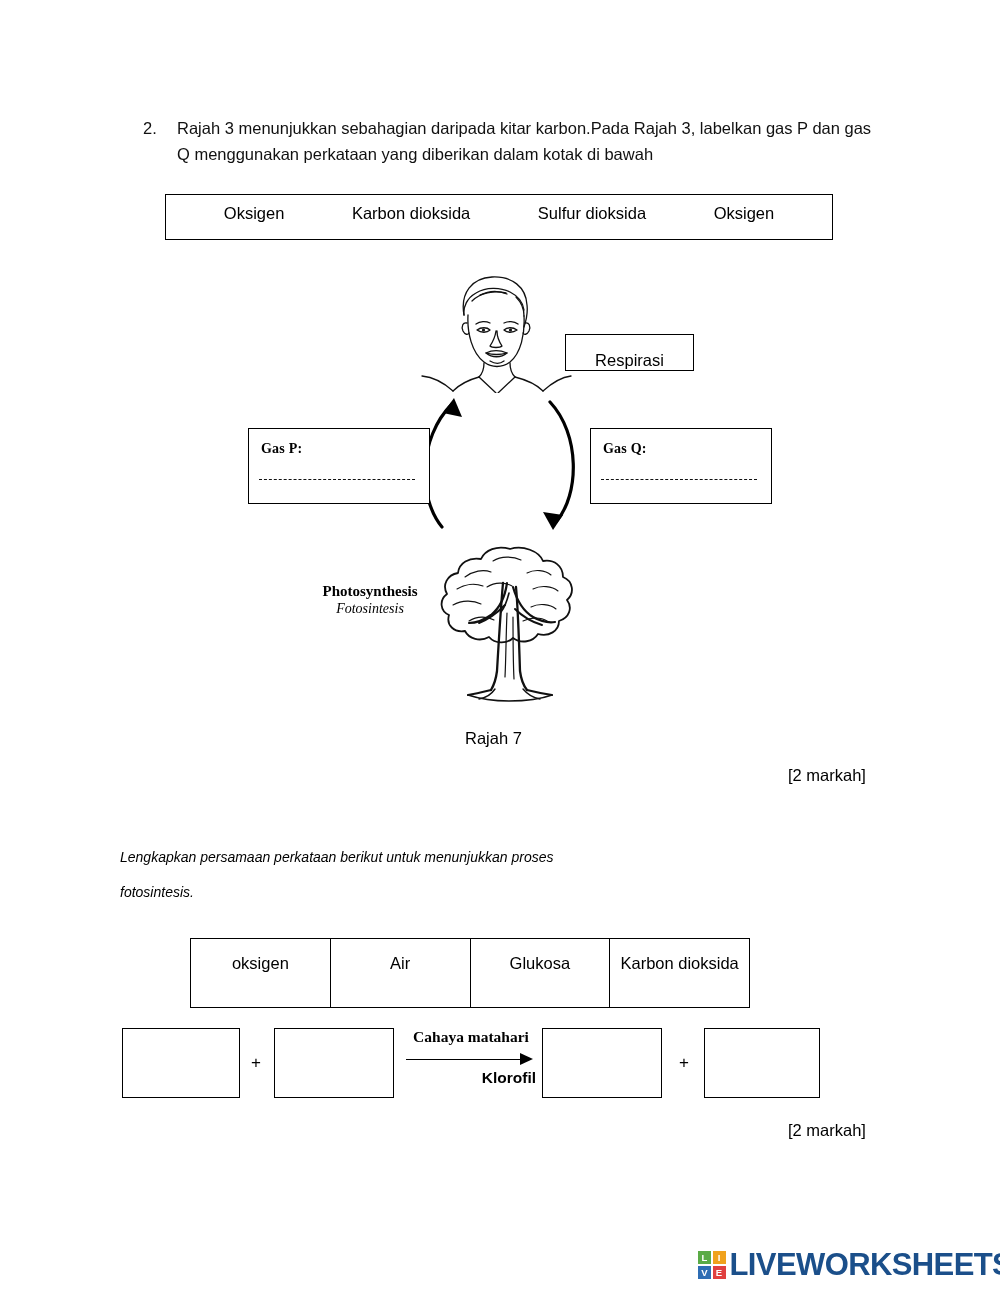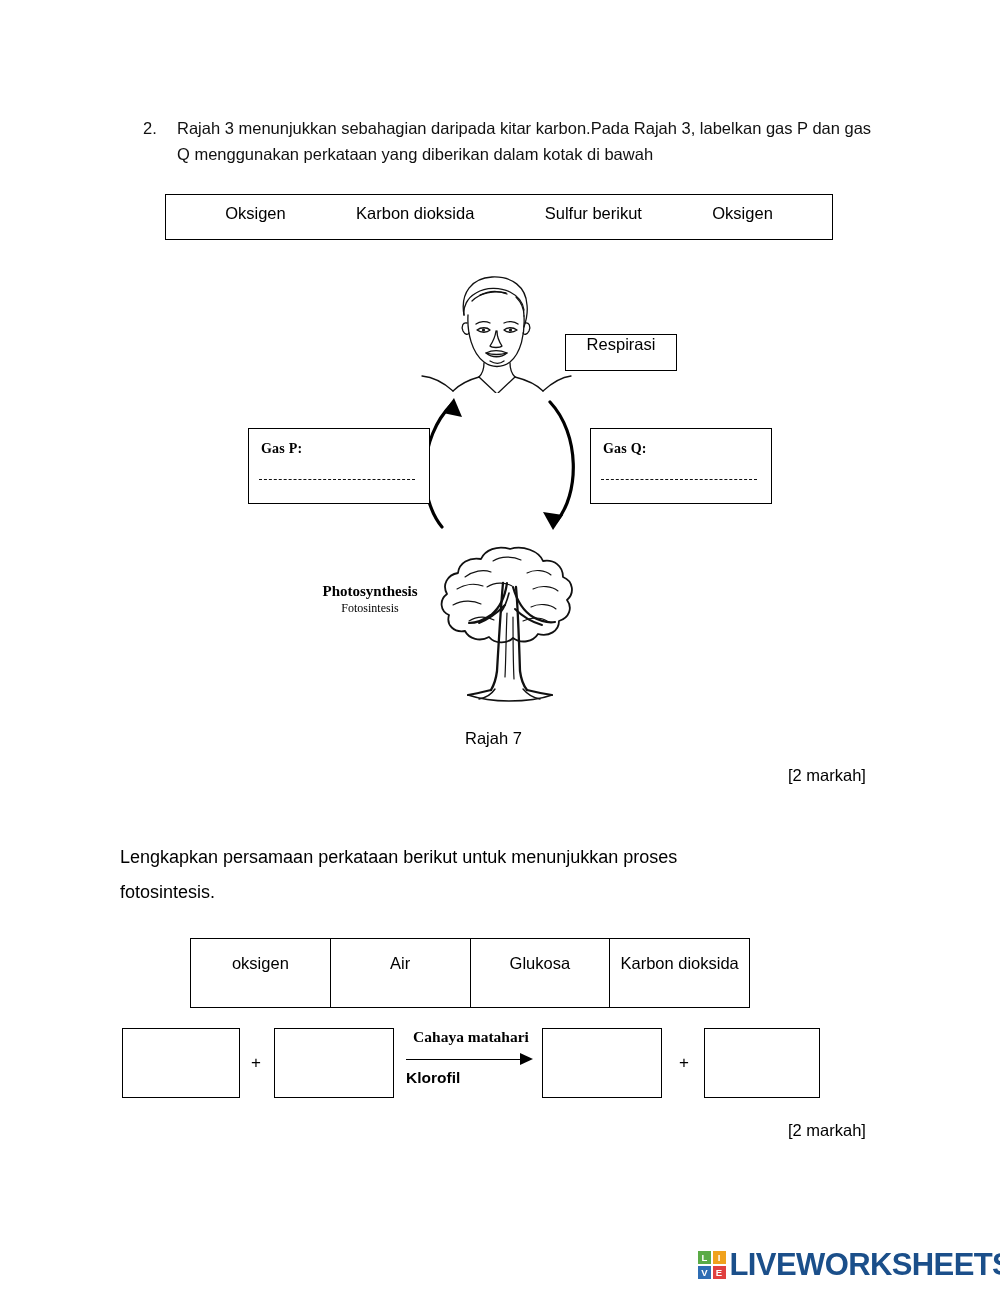--- a/index.html
+++ b/index.html
@@ -82,26 +82,26 @@
     left: 180px;
     top: 6px;
     width: 152px;
     height: 122px;
   }
 
   .respirasi-box {
     position: absolute;
     left: 325px;
     top: 69px;
-    width: 112px;
+    width: 129px;
     height: 37px;
     border: 1.4px solid #000;
     box-sizing: border-box;
     display: flex;
-    align-items: flex-start;
+    align-items: flex-end;
     justify-content: center;
     font-size: 16.5px;
     background: #fff;
   }
 
   .cycle-arrows {
     position: absolute;
     left: 170px;
     top: 125px;
     width: 180px;
@@ -152,21 +152,22 @@
     text-align: center;
     font-family: "Liberation Serif", serif;
     line-height: 17px;
   }
   .photo-label .en {
     font-weight: bold;
     font-size: 15px;
     display: block;
   }
   .photo-label .ms {
-    font-size: 12px;
+    font-style: italic;
+    font-size: 14px;
     display: block;
   }
 
   .rajah-caption {
     position: absolute;
     left: 465px;
     top: 729px;
     font-size: 16.5px;
   }
 
@@ -176,22 +177,23 @@
     top: 766px;
     font-size: 16.5px;
   }
 
   
   .instruction {
     position: absolute;
     left: 120px;
     top: 840px;
     width: 660px;
-    font-size: 18px;
+    font-size: 14px;
     line-height: 35px;
+    font-style: italic;
   }
   .instruction span { display: block; }
 
   .term-table {
     position: absolute;
     left: 190px;
     top: 938px;
     width: 560px;
     height: 70px;
     border-collapse: collapse;
@@ -250,21 +252,21 @@
     top: 0;
     text-align: center;
     font-family: "Liberation Serif", serif;
     font-size: 15.5px;
     white-space: nowrap;
   }
   .eq-arrow .bot-label {
     position: absolute;
     left: 0; right: 0;
     top: 41px;
-    text-align: left;
+    text-align: right;
     font-size: 15.5px;
   }
   .eq-arrow .shaft {
     position: absolute;
     left: 0;
     top: 31px;
     width: 118px;
     height: 0;
     border-top: 1.6px solid #000;
   }
@@ -325,21 +327,21 @@
 
   <div class="q-stem">
     <span class="q-num">2.</span>
     <span class="q-text">Rajah 3 menunjukkan sebahagian daripada kitar karbon.Pada Rajah 3, labelkan gas P dan  gas Q menggunakan perkataan yang diberikan dalam kotak di bawah</span>
   </div>
 
   <div class="wordbank">
     <div class="wordbank-inner">
       <span class="wordbank-item">Oksigen</span>
       <span class="wordbank-item">Karbon dioksida</span>
-      <span class="wordbank-item">Sulfur berikut</span>
+      <span class="wordbank-item">Sulfur dioksida</span>
       <span class="wordbank-item">Oksigen</span>
     </div>
   </div>
 
   <div class="diagram">
 
     <svg class="person" viewBox="0 0 152 122">
       <g fill="none" stroke="#111" stroke-width="1.3" stroke-linecap="round" stroke-linejoin="round">
 
         <path d="M44 44 C40 22 52 7 72 6 C92 5 106 16 107 34 C108 42 106 50 104 56"></path>

